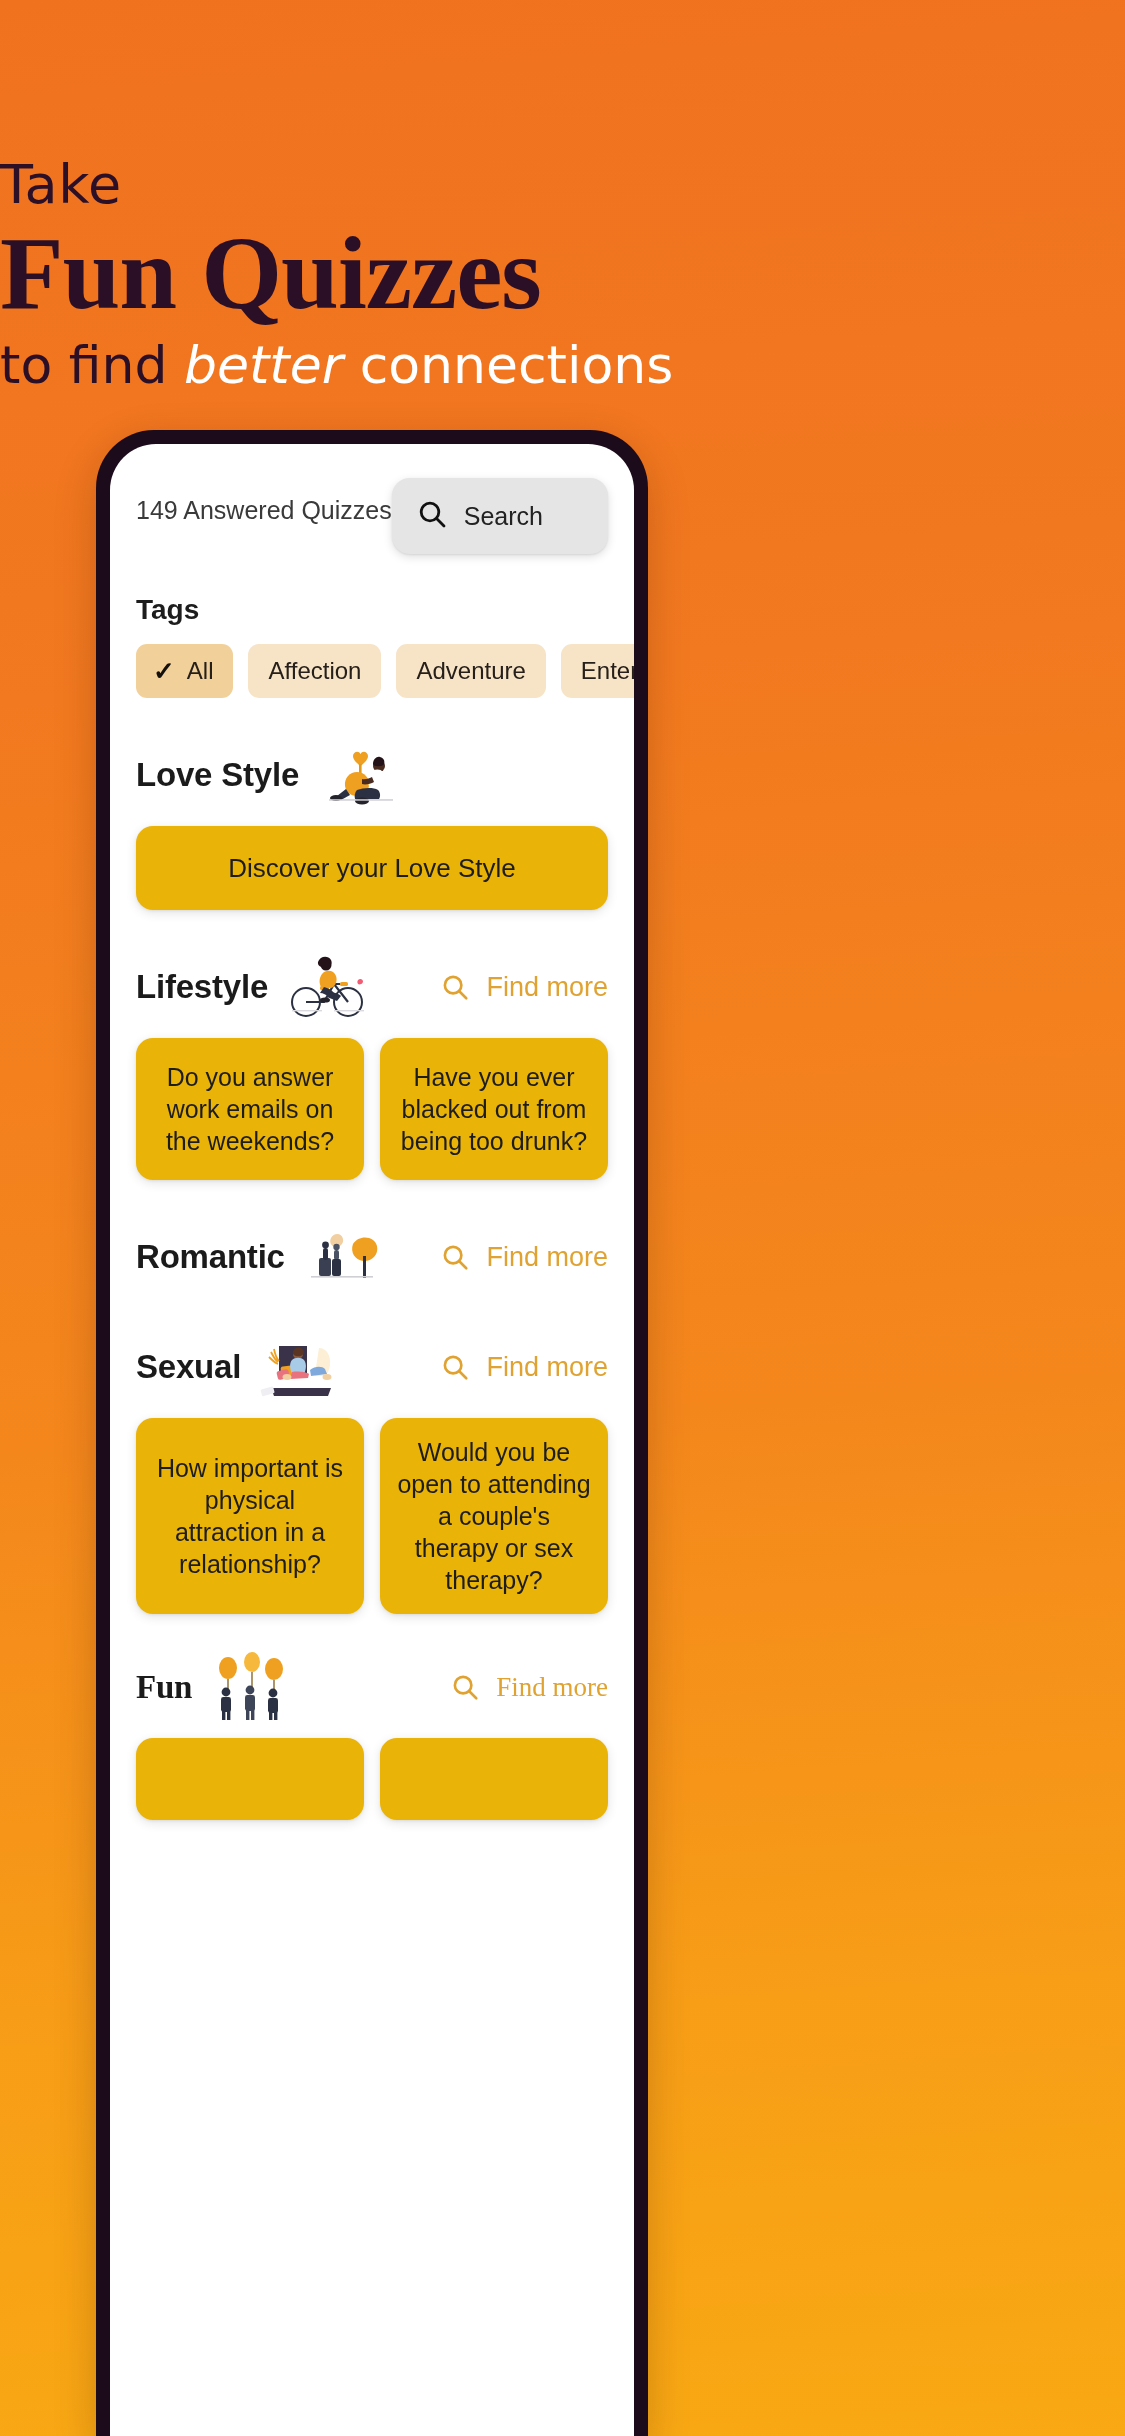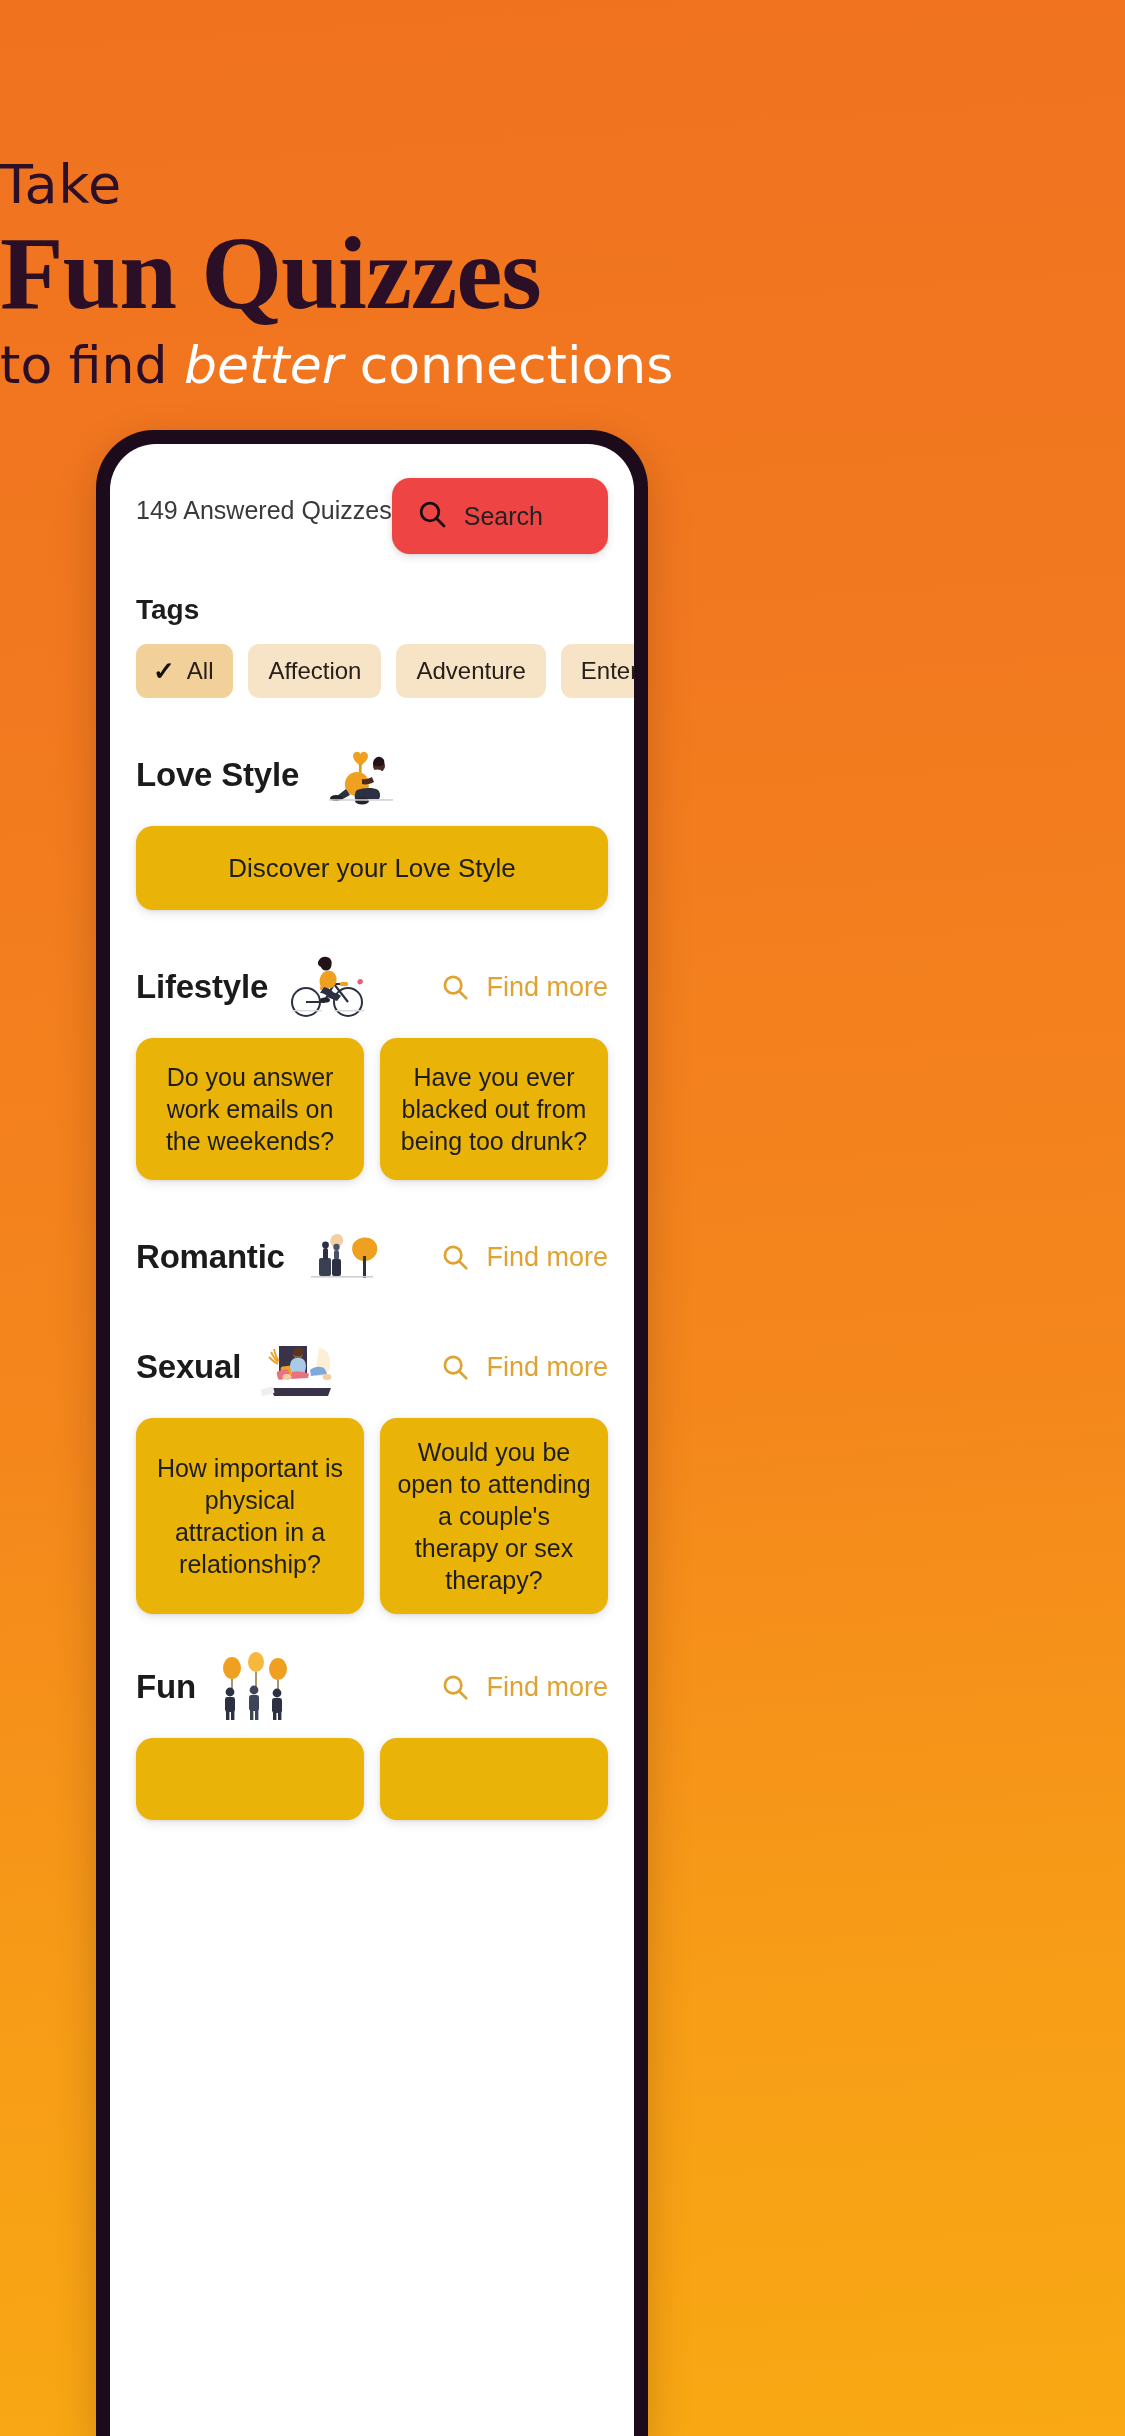--- a/index.html
+++ b/index.html
@@ -49,41 +49,41 @@
 
   
   .app-header { display:flex; align-items:flex-start; padding:0 26px 0 26px; }
   .title-block { flex:0 0 auto; padding-top:2px; }
   .app-title { font-size:45px; font-weight:700; color:#1D1D1D; line-height:1.05; letter-spacing:-.5px; }
   .app-sub { font-size:25px; color:#3A3A3A; margin-top:22px; }
 
   .search-box {
     margin-left:auto; margin-top:6px;
     width:236px; height:76px;
-    background:#ef4444; border-radius:18px;
+    background:#e5e5e5; border-radius:18px;
     box-shadow:0 3px 10px rgba(0,0,0,.13), 0 1px 2px rgba(0,0,0,.08);
     display:flex; align-items:center; gap:16px; padding:0 0 0 24px;
   }
   .search-box .mag { flex:0 0 auto; }
   .search-placeholder { font-size:25px; color:#222; }
 
   
   .tags-label { font-size:28px; font-weight:700; color:#1D1D1D; margin:40px 0 0 26px; }
   .tags-row { display:flex; gap:15px; margin-top:18px; padding-left:26px; }
   .chip {
     height:54px; border-radius:11px; display:flex; align-items:center; gap:12px;
     padding:0 20px; font-size:24px; color:#27201A; white-space:nowrap;
     background:#F7E4C7;
   }
   .chip.sel { background:#F2D09A; padding-left:17px; }
   .chip .check { font-size:26px; font-weight:700; color:#14100C; line-height:1; }
 
   
   .section { margin-top:44px; }
-  .section.tight { margin-top:40px; }
+  .section.tight { margin-top:40px;font-family:Liberation Serif, serif; }
   .sec-head { display:flex; align-items:center; padding:0 26px 0 26px; height:66px; }
   .sec-title { font-size:33px; font-weight:700; color:#1B1B1B; letter-spacing:-.2px; }
   .sec-illus { margin-left:16px; width:88px; height:70px; position:relative; flex:0 0 auto; }
   .find-more { margin-left:auto; display:flex; align-items:center; gap:16px; }
   .find-more-label { font-size:27px; color:#E0A230; }
 
   .cards { display:flex; gap:16px; padding:0 26px; margin-top:18px; }
   .qcard {
     flex:1 1 0; min-height:142px; background:#eab308; border-radius:17px;
     box-shadow:0 3px 11px rgba(0,0,0,.11), 0 1px 3px rgba(0,0,0,.07);

